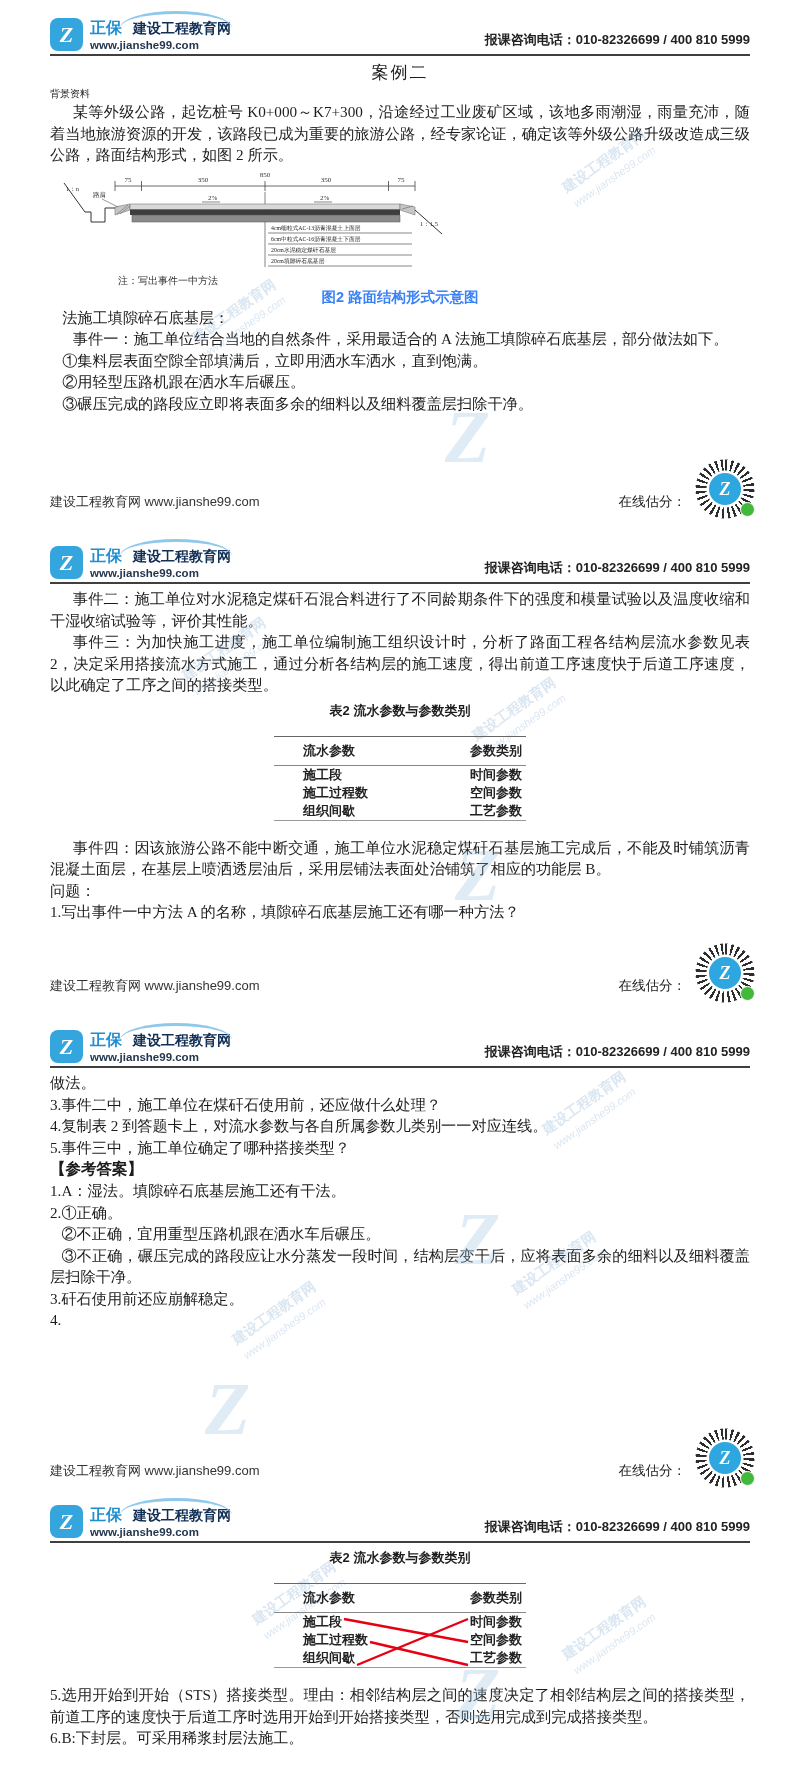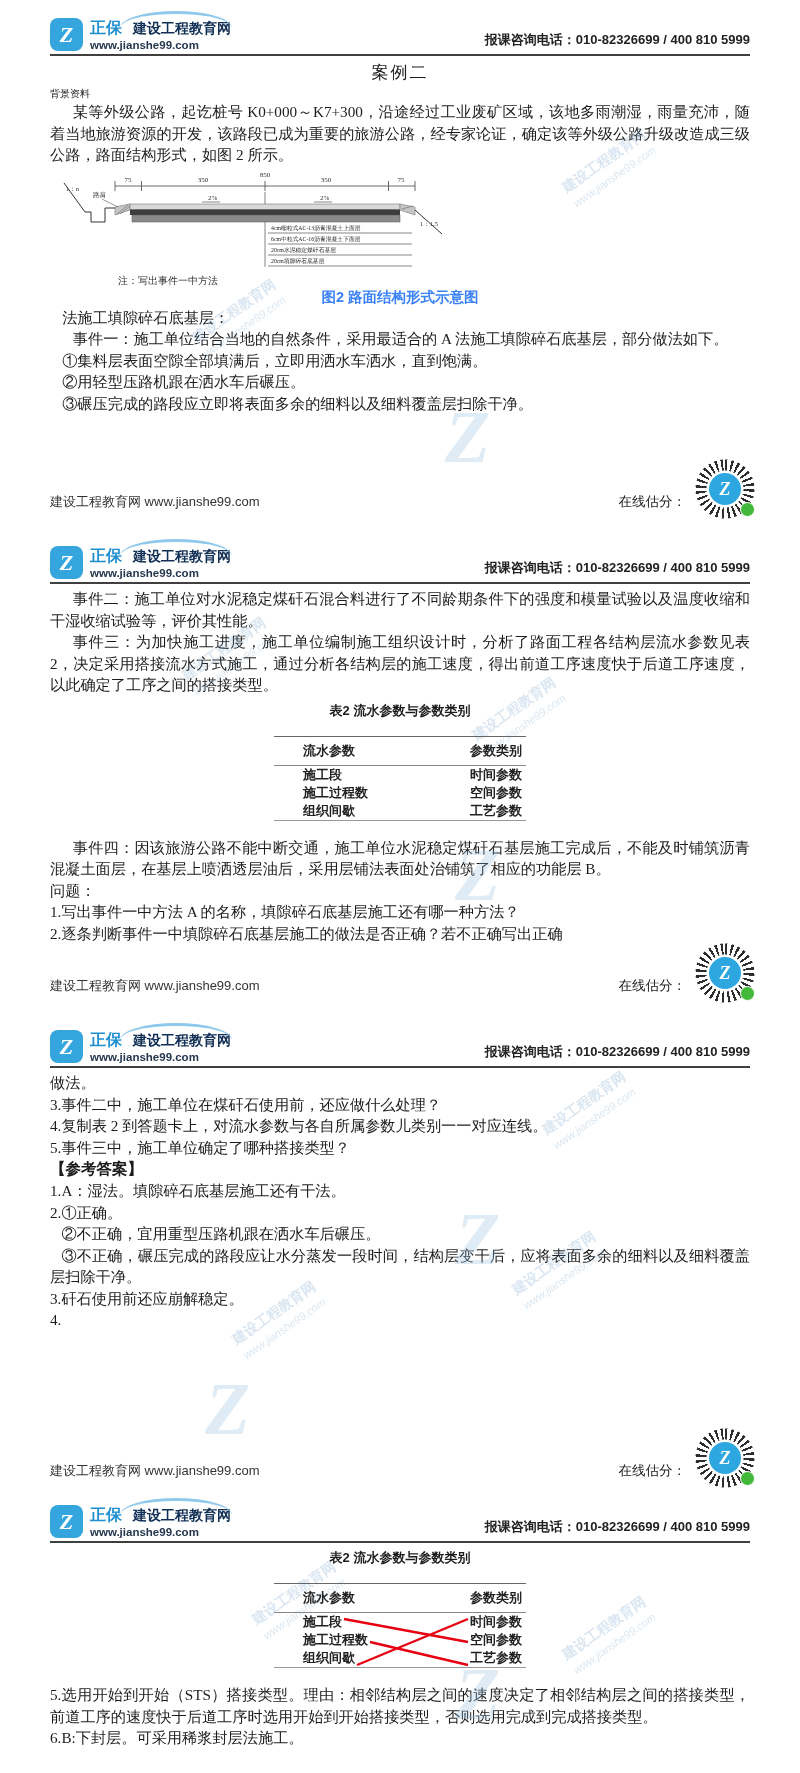--- a/index.html
+++ b/index.html
@@ -203,21 +203,20 @@
       <div class="trow">
         <div class="c1">组织间歇</div>
         <div class="c2">工艺参数</div>
       </div>
     </div>
   </div>
 
   <div class="txt ind" style="margin-top:10px">事件四：因该旅游公路不能中断交通，施工单位水泥稳定煤矸石基层施工完成后，不能及时铺筑沥青混凝土面层，在基层上喷洒透层油后，采用层铺法表面处治铺筑了相应的功能层 B。</div>
   <div class="qhead">问题：</div>
   <div class="txt">1.写出事件一中方法 A 的名称，填隙碎石底基层施工还有哪一种方法？</div>
-  <div class="txt">2.逐条判断事件一中填隙碎石底基层施工的做法是否正确？若不正确写出正确</div>
 
   <div class="ftr">
     <div class="ftr-site">建设工程教育网  www.jianshe99.com</div>
     <div class="ftr-right">
       <span class="online">在线估分：</span>
       <div class="qr">
         <div class="qr-dots"></div>
         <div class="qr-core">Z</div>
         <div class="qr-green"></div>
       </div>

